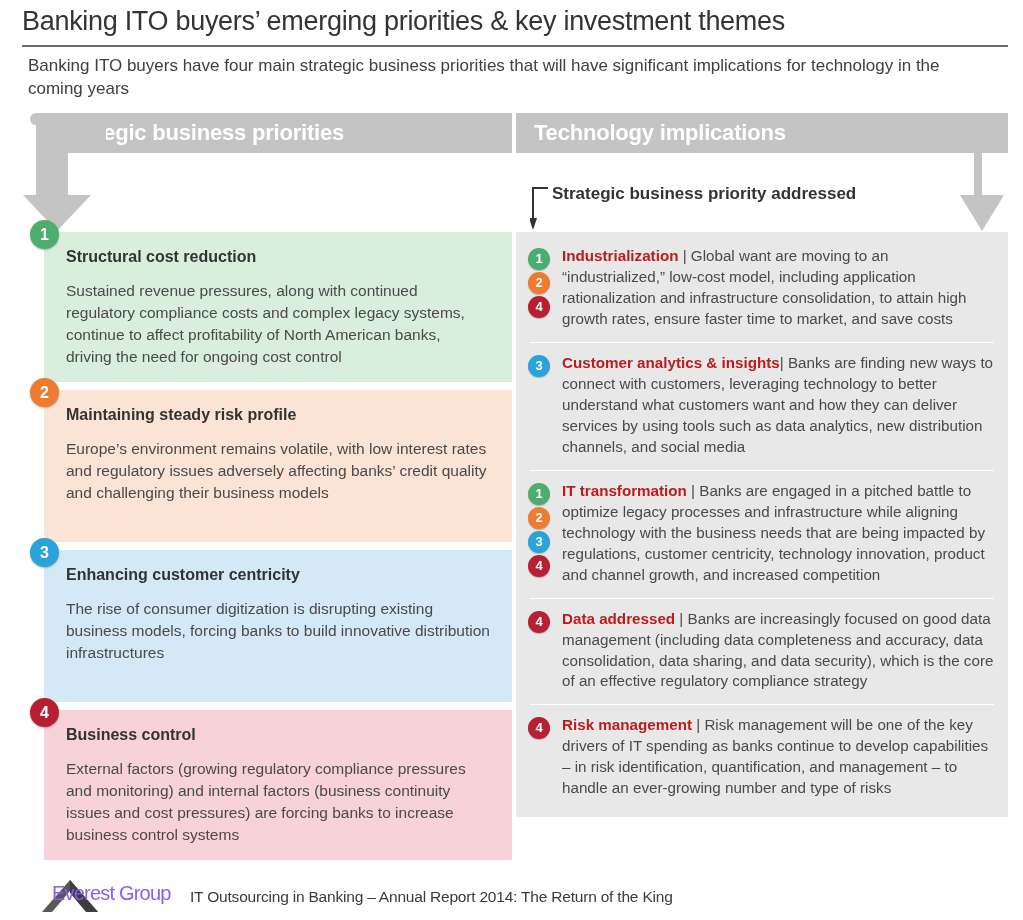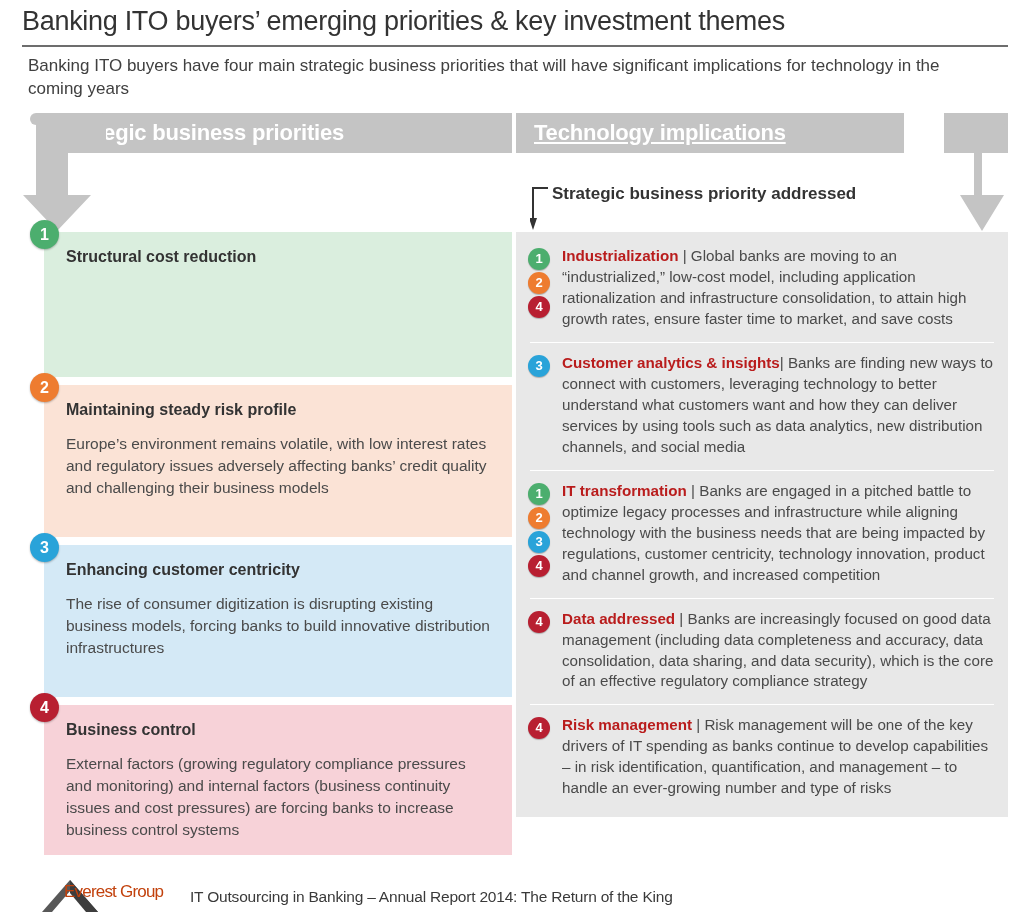--- a/index.html
+++ b/index.html
@@ -53,21 +53,21 @@
     background: #c4c4c4;
     color: #ffffff;
     font-size: 22px;
     font-weight: bold;
     line-height: 40px;
     padding-left: 18px;
     box-sizing: border-box;
     letter-spacing: -0.2px;
   }
   .col-head.left  { left: 36px;  top: 113px; width: 476px; }
-  .col-head.right { left: 516px; top: 113px; width: 388px; text-decoration: underline; }
+  .col-head.right { left: 516px; top: 113px; width: 492px; }
 
   .arrow-wrap { position: absolute; }
   .arrow-wrap svg { display: block; }
 
   
   .callout {
     position: absolute;
     left: 530px;
     top: 186px;
     width: 400px;
@@ -171,24 +171,24 @@
   .footer {
     position: absolute;
     left: 0;
     top: 872px;
     width: 1023px;
     height: 48px;
   }
   .footer-logo-mark { position: absolute; left: 40px; top: 2px; }
   .footer-brand {
     position: absolute;
-    left: 64px;
+    left: 52px;
     top: 10px;
-    font-size: 17px;
-    color: #c2410c;
+    font-size: 20px;
+    color: #8b5cf6;
     font-family: "Liberation Sans", sans-serif;
     letter-spacing: -0.8px;
   }
   .footer-caption {
     position: absolute;
     left: 176px;
     top: 16px;
     font-size: 15.5px;
     color: #3a3a3a;
     letter-spacing: -0.2px;
@@ -225,20 +225,21 @@
     <path d="M18 2 H3 V34" stroke="#333333" stroke-width="2" fill="none"></path>
     <path d="M3 44 L-1 32 H7 Z" fill="#333333" transform="translate(0,0)"></path>
   </svg>
   <div class="callout-label">Strategic business priority addressed</div>
 </div>
 
 <div class="left-col">
     <div class="pcard" style="background: rgb(218, 238, 222); min-height: 145px;">
       <div class="badge" style="background: rgb(76, 174, 110);">1</div>
       <div class="pcard-title">Structural cost reduction</div>
+      <div class="pcard-body">Sustained revenue pressures, along with continued regulatory compliance costs and complex legacy systems, continue to affect profitability of North American banks, driving the need for ongoing cost control</div>
     </div>
     <div class="pcard" style="background: rgb(251, 227, 214); min-height: 152px;">
       <div class="badge" style="background: rgb(238, 124, 48);">2</div>
       <div class="pcard-title">Maintaining steady risk profile</div>
       <div class="pcard-body">Europe’s environment remains volatile, with low interest rates and regulatory issues adversely affecting banks’ credit quality and challenging their business models</div>
     </div>
     <div class="pcard" style="background: rgb(212, 233, 246); min-height: 152px;">
       <div class="badge" style="background: rgb(41, 163, 217);">3</div>
       <div class="pcard-title">Enhancing customer centricity</div>
       <div class="pcard-body">The rise of consumer digitization is disrupting existing business models, forcing banks to build innovative distribution infrastructures</div>
@@ -250,21 +251,21 @@
     </div>
   </div>
 
 <div class="right-col">
     <div class="tcard">
       <div class="tbadges">
         <span class="badge" style="background: rgb(76, 174, 110);">1</span>
         <span class="badge" style="background: rgb(238, 124, 48);">2</span>
         <span class="badge" style="background: rgb(184, 31, 49);">4</span>
       </div>
-      <div class="tcard-text"><b>Industrialization</b><span> | </span><span>Global banks are moving to an “industrialized,” low-cost model, including application rationalization and infrastructure consolidation, to attain high growth rates, ensure faster time to market, and save costs</span></div>
+      <div class="tcard-text"><b>Industrialization</b><span> | </span><span>Global want are moving to an “industrialized,” low-cost model, including application rationalization and infrastructure consolidation, to attain high growth rates, ensure faster time to market, and save costs</span></div>
     </div>
     <div class="tcard-sep"></div>
     <div class="tcard">
       <div class="tbadges">
         <span class="badge" style="background: rgb(41, 163, 217);">3</span>
       </div>
       <div class="tcard-text"><b>Customer analytics &amp; insights</b><span>| </span><span>Banks are finding new ways to connect with customers, leveraging technology to better understand what customers want and how they can deliver services by using tools such as data analytics, new distribution channels, and social media</span></div>
     </div>
     <div class="tcard-sep"></div>
     <div class="tcard">

